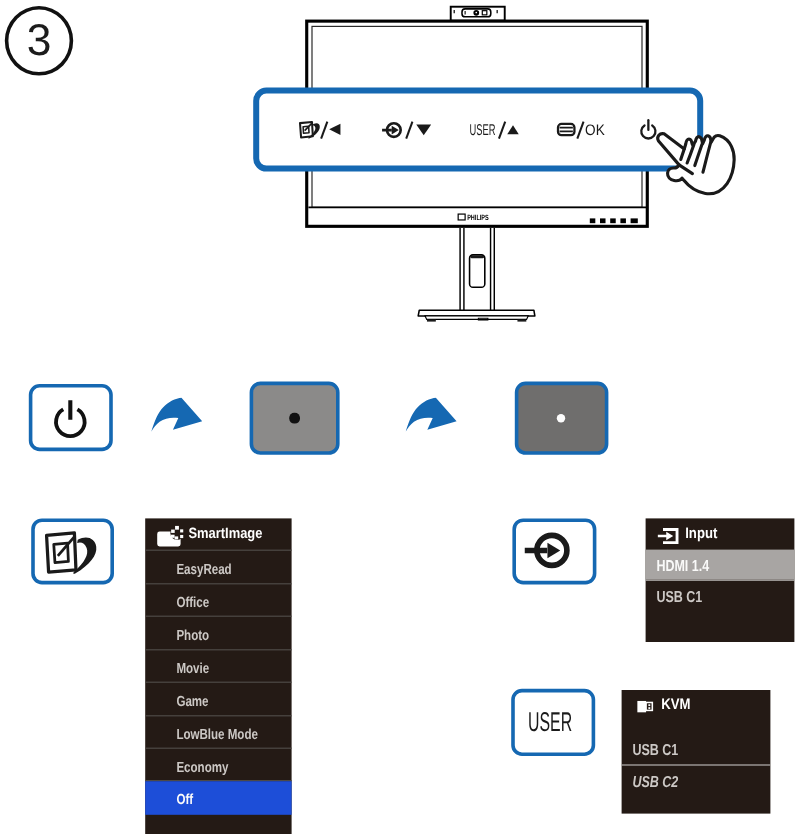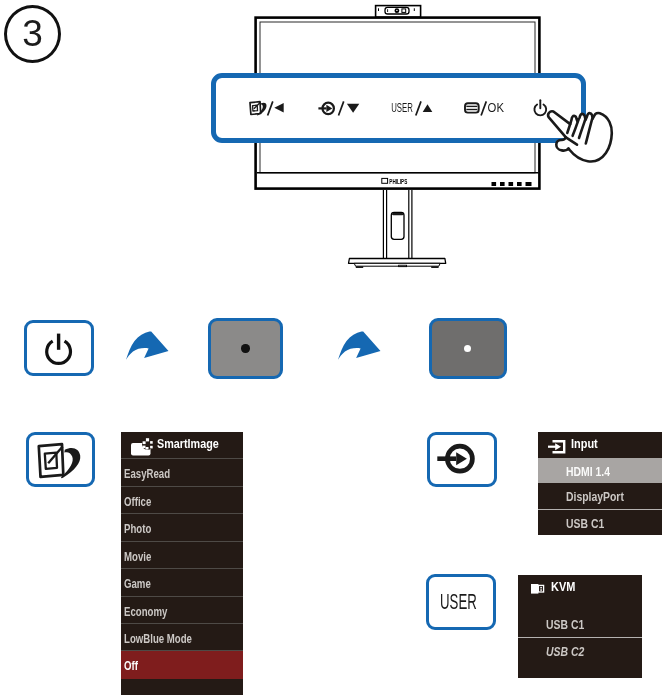--- a/index.html
+++ b/index.html
@@ -175,43 +175,42 @@
           <rect x="20.1" y="7.8" width="2.6" height="2.6"></rect>
         </g>
       </svg>
       <span style="position:absolute;left:35.5px;top:4.5px;font-size:12.4px;font-weight:bold;color:#fff;transform:scaleX(0.87);transform-origin:0 0;white-space:nowrap;">SmartImage</span>
     </div>
     <div class="mrow"><span class="t">EasyRead</span></div>
     <div class="mrow"><span class="t">Office</span></div>
     <div class="mrow"><span class="t">Photo</span></div>
     <div class="mrow"><span class="t">Movie</span></div>
     <div class="mrow"><span class="t">Game</span></div>
+    <div class="mrow"><span class="t">LowBlue Mode</span></div>
     <div class="mrow"><span class="t">Economy</span></div>
-    <div class="mrow"><span class="t">LowBlue Mode</span></div>
-    <div class="mrow" style="background:#7f1d1d;color:#fcfbfa;border-bottom:none;"><span class="t">Off</span></div>
+    <div class="mrow" style="background:#1d4ed8;color:#fcfbfa;border-bottom:none;"><span class="t">Off</span></div>
   </div>
 
   <div class="bluebox" style="left:427px;top:432px;width:69.5px;height:55px;"></div>
   <svg class="abs" style="left:427px;top:432px;" width="69.5" height="55" viewBox="427 432 69.5 55">
     <circle cx="459.9" cy="458.7" r="12.5" fill="none" stroke="#1a1a1a" stroke-width="4.7"></circle>
     <line x1="437.3" y1="458.7" x2="456" y2="458.7" stroke="#1a1a1a" stroke-width="4.6"></line>
     <polygon points="456.2,452.2 466.9,458.7 456.2,465.2" fill="#1a1a1a"></polygon>
   </svg>
 
   <div class="abs" style="left:518px;top:432px;width:124px;height:102.5px;background:#241a15;margin-left:20px;">
     <div style="height:25.8px;position:relative;">
       <svg style="position:absolute;left:9.6px;top:7.5px;" width="18" height="14" viewBox="0 0 18 14">
         <path d="M4.5,1.2 L16.2,1.2 L16.2,12.2 L4.5,12.2" fill="none" stroke="#fff" stroke-width="2.4"></path>
         <line x1="0" y1="6.7" x2="8" y2="6.7" stroke="#fff" stroke-width="2.2"></line>
         <polygon points="7.2,3.2 13,6.7 7.2,10.2" fill="#fff"></polygon>
       </svg>
       <span class="mhead">Input</span>
     </div>
     <div class="rrow" style="background:#a8a5a3;color:#fafaf9;"><span class="t">HDMI 1.4</span></div>
-    <div class="rrow"><span class="t">DisplayPort</span></div>
     <div class="rrow" style="border-top:1.3px solid #b5b2b0;"><span class="t">USB C1</span></div>
   </div>
 
   <div class="bluebox" style="left:425.8px;top:574.2px;width:70.5px;height:55.7px;"></div>
   <div class="abs" style="left:425.8px;top:574.2px;width:70.5px;height:55.7px;line-height:55.7px;text-align:center;">
     <span style="display:inline-block;font-size:22.6px;color:#1a1a1a;transform:scaleX(0.585);transform-origin:50% 50%;position:relative;left:-3px;">USER</span>
   </div>
 
   <div class="abs" style="left:518px;top:575px;width:124px;height:103px;background:#241a15;">
     <div style="height:36px;position:relative;">
@@ -222,20 +221,20 @@
         <rect x="9.3" y="5.3" width="1.6" height="1.5" fill="#fff"></rect>
       </svg>
       <span class="mhead">KVM</span>
     </div>
     <div class="rrow"><span class="t">USB C1</span></div>
     <div class="rrow" style="border-top:1.3px solid #b5b2b0;font-style:italic;"><span class="t">USB C2</span></div>
   </div>
 
 <style>
   .mrow{height:27.45px;line-height:30px;border-bottom:1.6px solid #4e4a46;box-sizing:border-box;
-        padding-left:3px;font-size:12.2px;font-weight:bold;color:#ccc8c5;white-space:nowrap;}
-  .rrow{height:25.6px;line-height:27.8px;padding-left:28px;font-size:13.2px;font-weight:bold;
+        padding-left:26px;font-size:12.2px;font-weight:bold;color:#ccc8c5;white-space:nowrap;}
+  .rrow{height:25.6px;line-height:27.8px;padding-left:9px;font-size:13.2px;font-weight:bold;
         color:#ccc8c5;box-sizing:border-box;white-space:nowrap;}
   .t{display:inline-block;transform:scaleX(0.79);transform-origin:0 50%;}
   .mhead{position:absolute;left:32.5px;top:5px;font-size:12.6px;font-weight:bold;color:#fff;
          transform:scaleX(0.87);transform-origin:0 0;white-space:nowrap;}
 </style>
 </div>
 
 </body></html>

